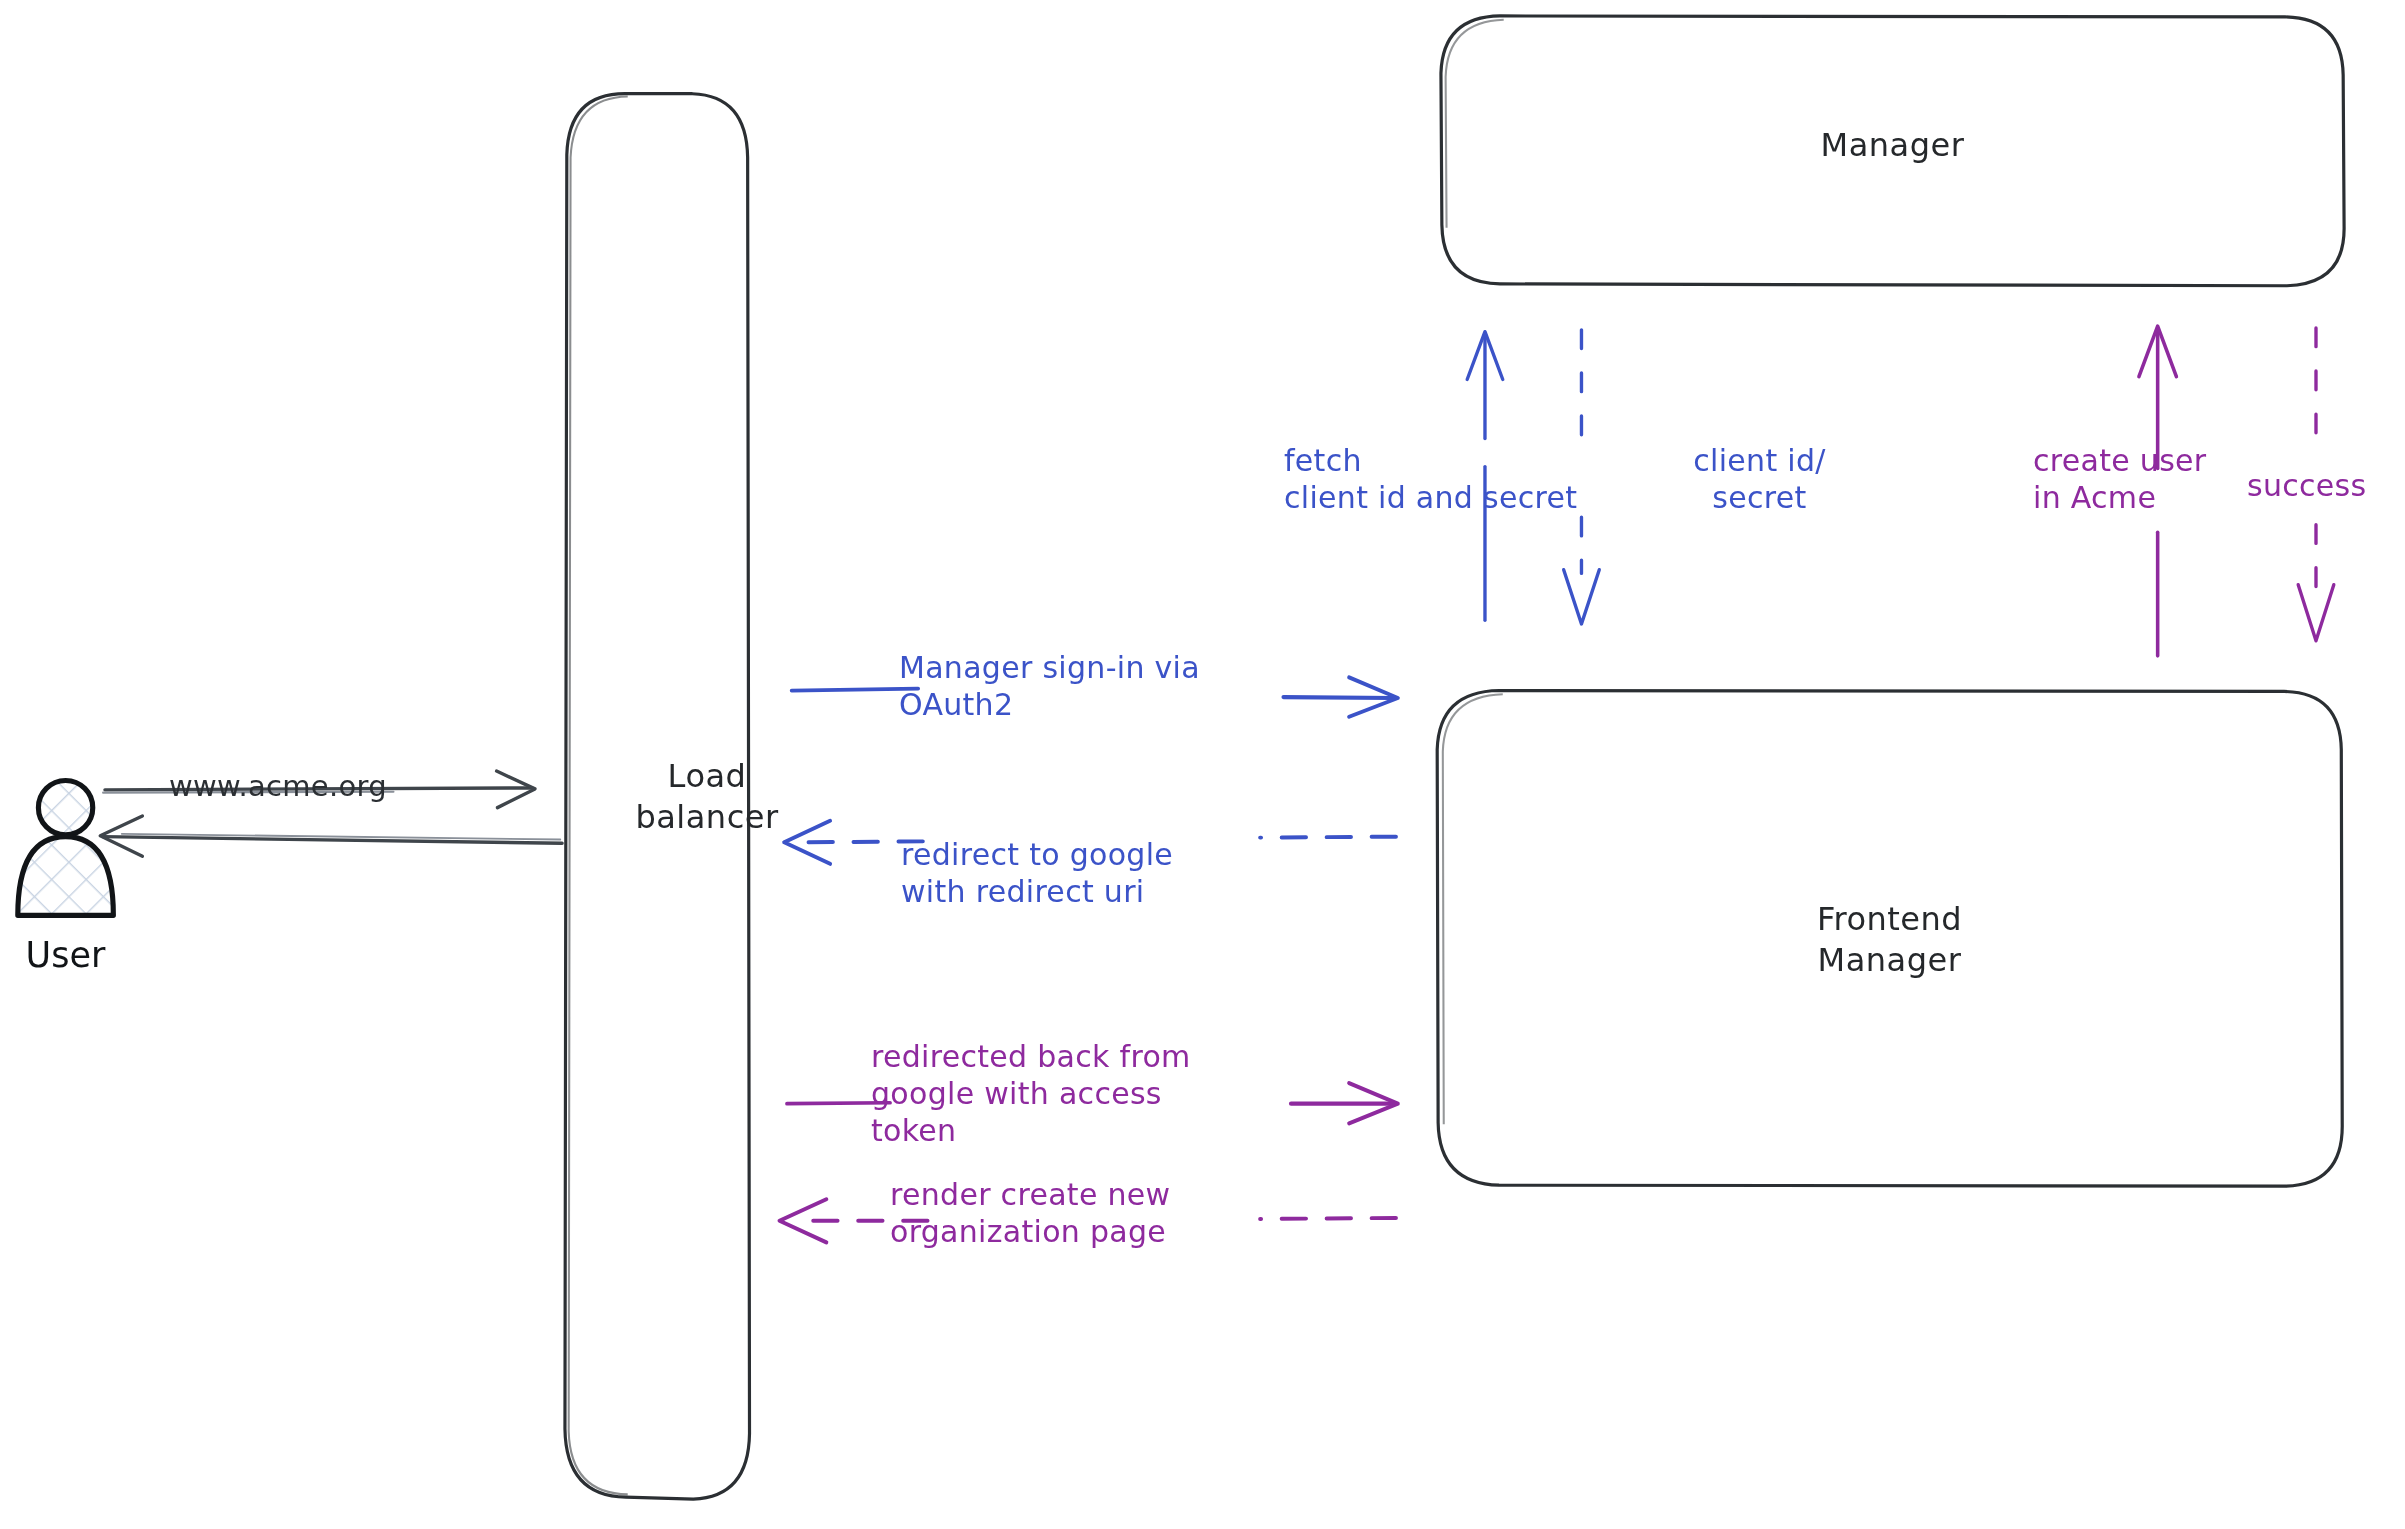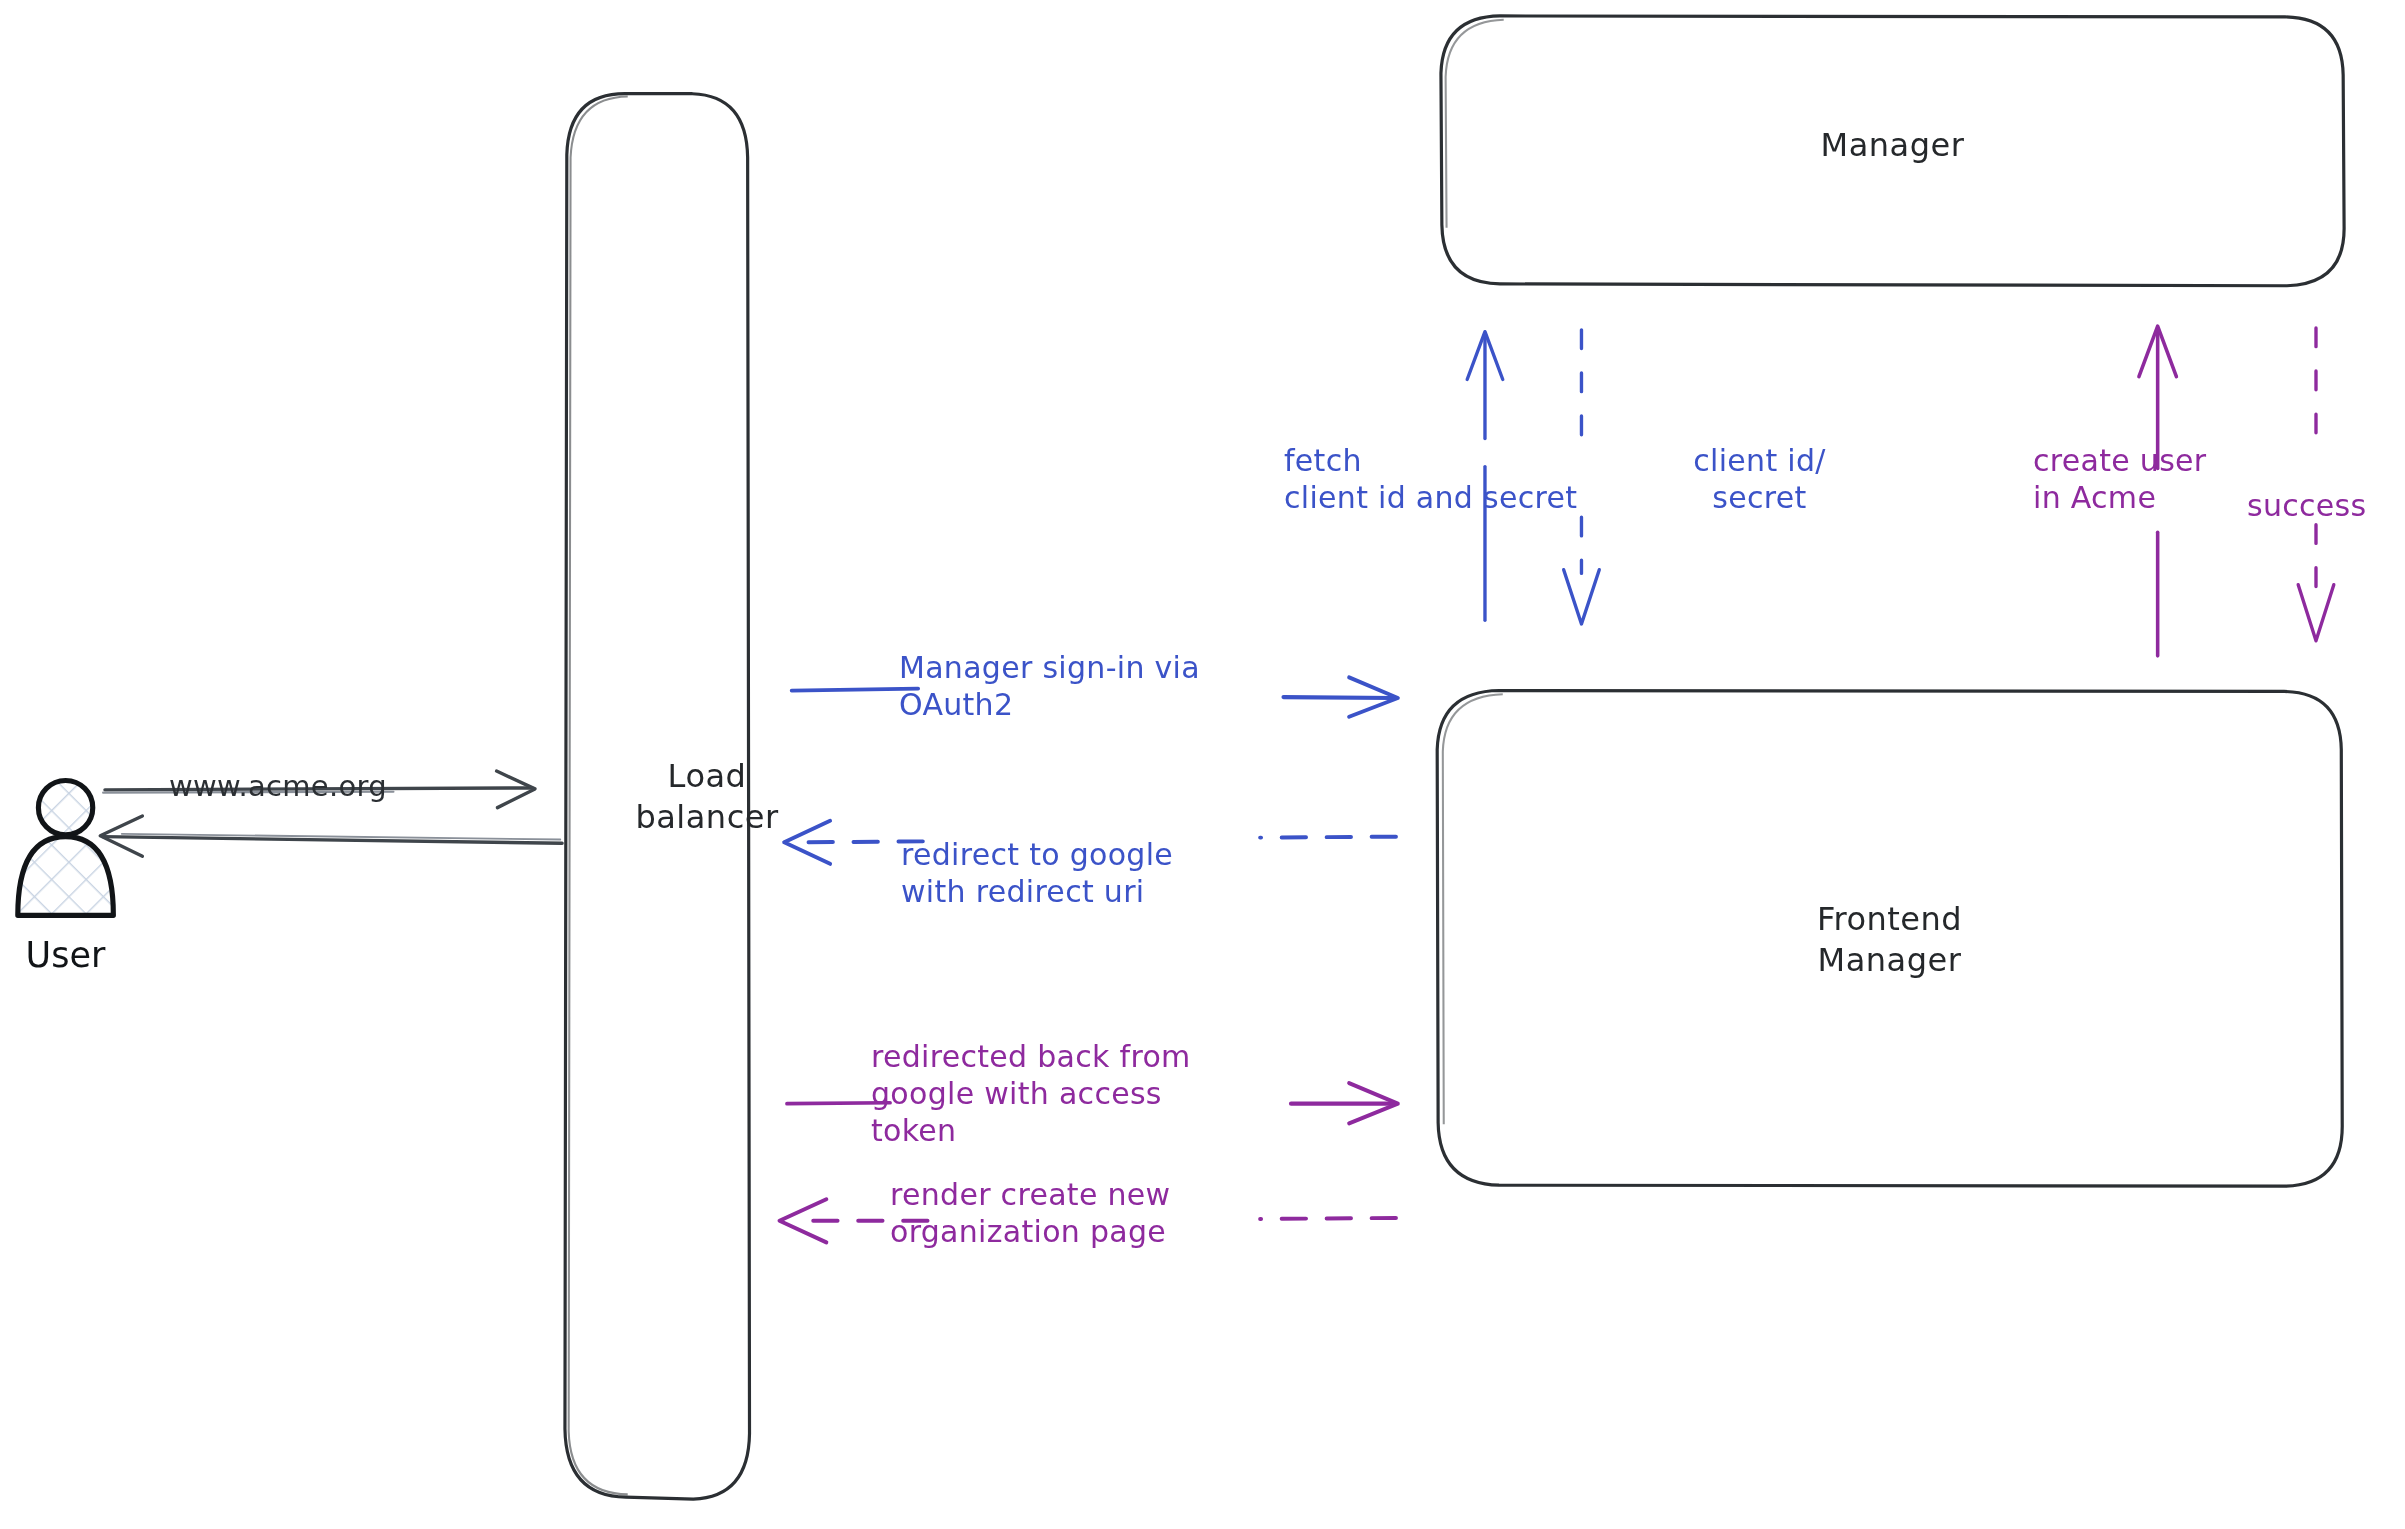--- a/index.html
+++ b/index.html
@@ -175,16 +175,16 @@
 
   <div class="edge-label lbl-blue" style="left:1284px; top:442px; width:403px;">fetch
 client id and secret</div>
 
   <div class="edge-label lbl-blue" style="left:1666px; top:442px; width:187px; text-align:center;">client id/
 secret</div>
 
   <div class="edge-label lbl-purple" style="left:2033px; top:442px; width:253px;">create user
 in Acme</div>
 
-  <div class="edge-label lbl-purple" style="left:2247px; top:467px; width:159px; text-align:left;margin-top:20px;">success</div>
+  <div class="edge-label lbl-purple" style="left:2247px; top:467px; width:159px; text-align:left;">success</div>
 
 </div>
 
 
 </body></html>

